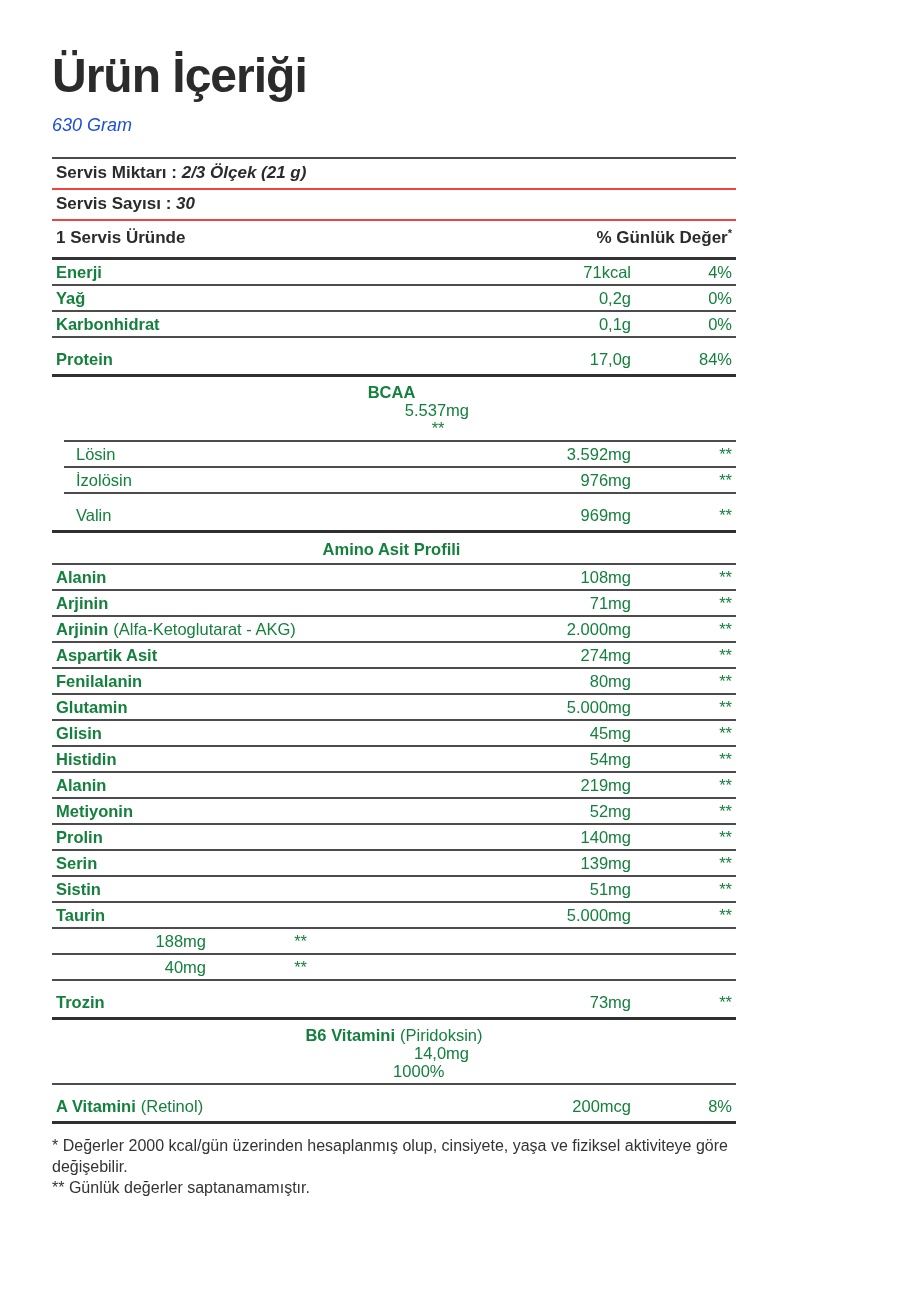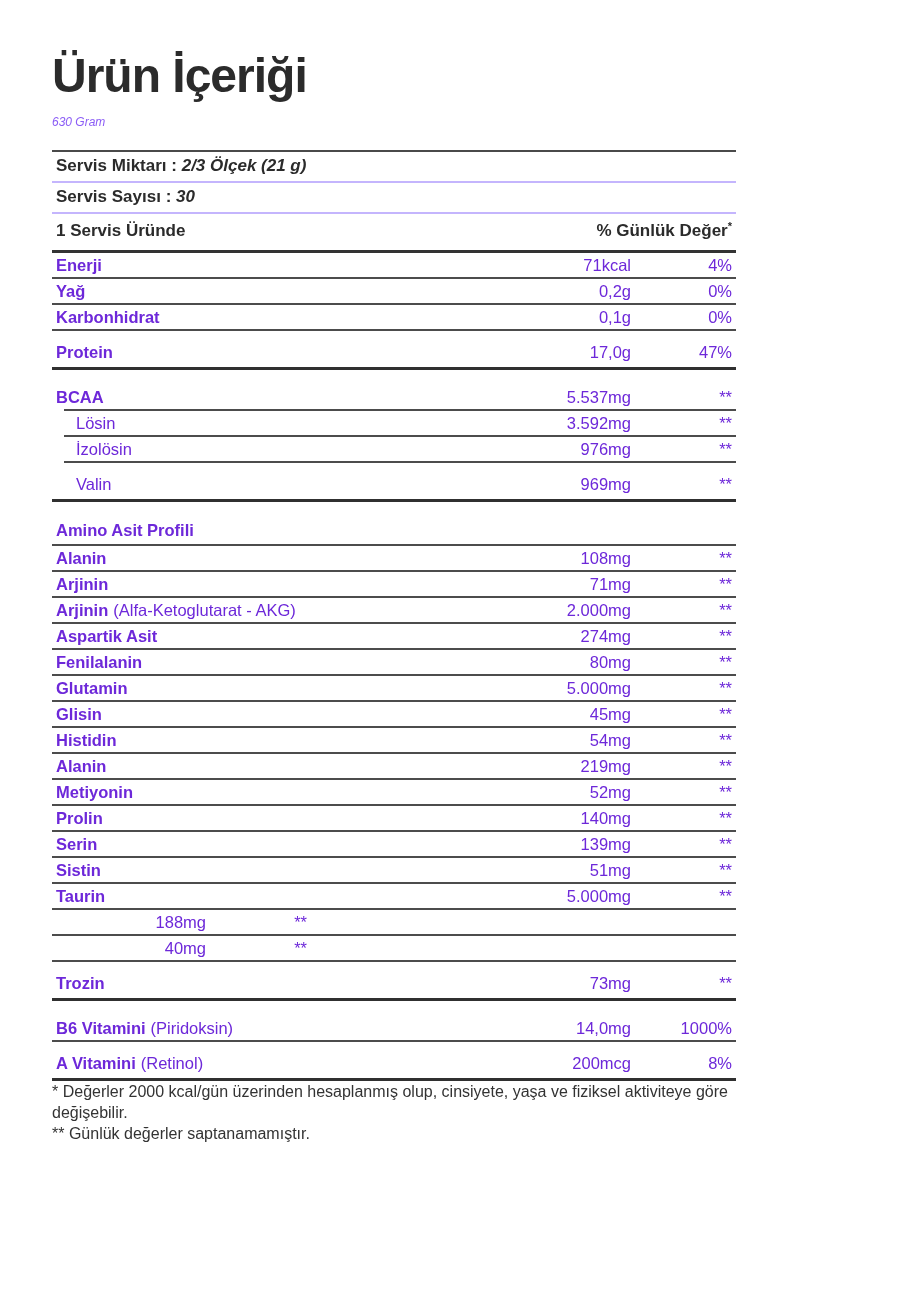--- a/index.html
+++ b/index.html
@@ -19,32 +19,32 @@
   }
   .page-title {
     font-size: 48px;
     font-weight: bold;
     letter-spacing: -1px;
     color: #2b2b2b;
     line-height: 1.08;
   }
   .subtitle {
     margin-top: 13px;
-    font-size: 12px;
+    font-size: 18px;
     font-style: italic;
-    color: #8b5cf6;
+    color: #1d4ed8;
   }
   .facts-table {
     margin-top: 21px;
     border-top: 2px solid #4a4a4a;
   }
   
   .serving-row {
     padding: 4px 4px 5px 4px;
-    border-bottom: 2px solid #c4b5fd;
+    border-bottom: 2px solid #ef4444;
     font-size: 17px;
     font-weight: bold;
     color: #2b2b2b;
   }
   .srv-value { font-style: italic; }
   
   .header-row {
     display: flex;
     justify-content: space-between;
     align-items: center;
@@ -56,45 +56,45 @@
   }
   .hdr-right sup { font-size: 11px; vertical-align: top; line-height: 1; }
   
   .nrow {
     display: flex;
     align-items: center;
     padding: 3px 4px 3px 4px;
     border-bottom: 2px solid #4c4c4c;
     font-size: 16.5px;
     line-height: 18px;
-    color: #6d28d9;
+    color: #15803d;
     position: relative;
   }
   .nrow .col-name { flex: 1 1 auto; min-width: 0; }
   .nrow .nm { font-weight: bold; }
   .nrow .note { font-weight: normal; margin-left: 5px; }
   .nrow .col-amount { width: 150px; text-align: right; font-weight: normal; flex: 0 0 auto; }
   .nrow .col-daily { width: 101px; text-align: right; font-weight: normal; flex: 0 0 auto; }
   .nrow.sub .col-name { padding-left: 20px; }
   .nrow.sub .nm { font-weight: normal; }
   
   .nrow.sep-indent { border-bottom: none; padding-bottom: 5px; }
   .nrow.sep-indent::after {
     content: "";
     position: absolute;
     left: 12px; right: 0; bottom: 0;
     height: 2px;
     background: #4c4c4c;
   }
   
   .nrow.section-end { border-bottom: 3px solid #303030; padding-bottom: 6px; margin-top: 9px; }
-  .nrow.gap { margin-top: 15px; }
+  .nrow.gap { margin-top: 3px; flex-direction: column; }
   .nrow.section-title { padding-top: 4px; padding-bottom: 5px; }
   
-  .footnotes { margin-top: 0; }
+  .footnotes { margin-top: 11px; }
   .footnotes p {
     font-size: 16px;
     line-height: 21px;
     color: #333333;
   }
 </style>
 </head>
 <body>
 
 <div class="page">
@@ -125,21 +125,21 @@
     <span class="col-daily">0%</span>
   </div>
         <div class="nrow">
     <span class="col-name"><span class="nm">Karbonhidrat</span><span class="note"></span></span>
     <span class="col-amount">0,1g</span>
     <span class="col-daily">0%</span>
   </div>
         <div class="nrow section-end">
     <span class="col-name"><span class="nm">Protein</span><span class="note"></span></span>
     <span class="col-amount">17,0g</span>
-    <span class="col-daily">47%</span>
+    <span class="col-daily">84%</span>
   </div>
         <div class="nrow sep-indent gap">
     <span class="col-name"><span class="nm">BCAA</span><span class="note"></span></span>
     <span class="col-amount">5.537mg</span>
     <span class="col-daily">**</span>
   </div>
         <div class="nrow sub sep-indent">
     <span class="col-name"><span class="nm">Lösin</span><span class="note"></span></span>
     <span class="col-amount">3.592mg</span>
     <span class="col-daily">**</span>

